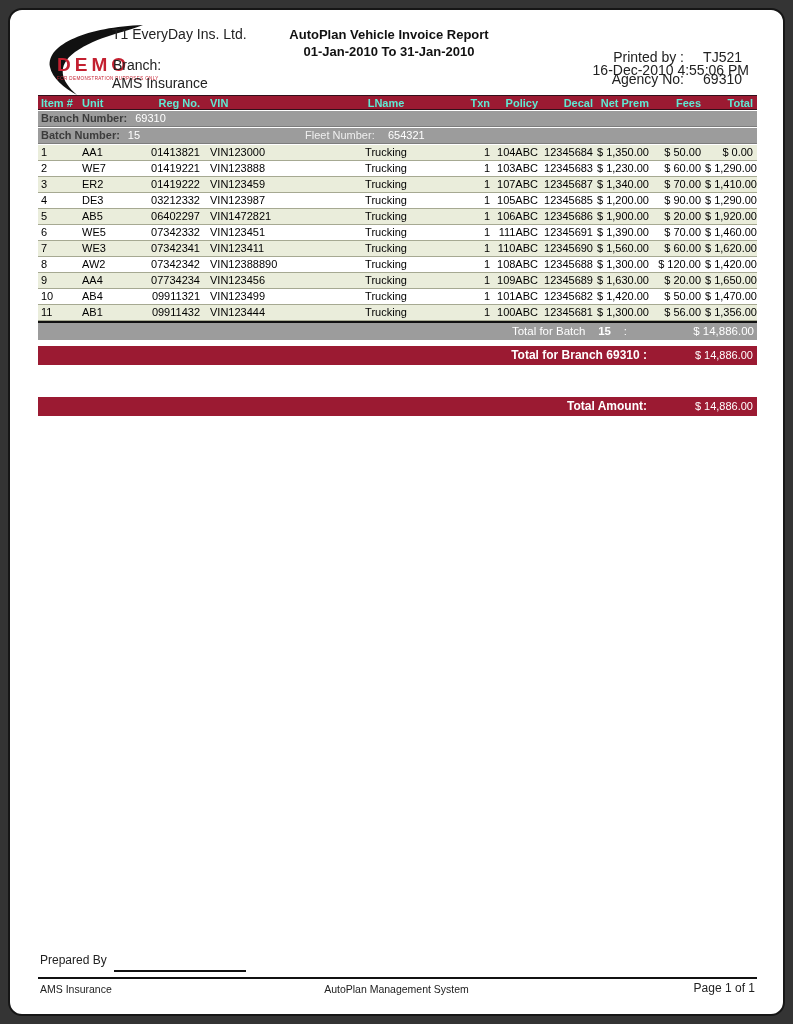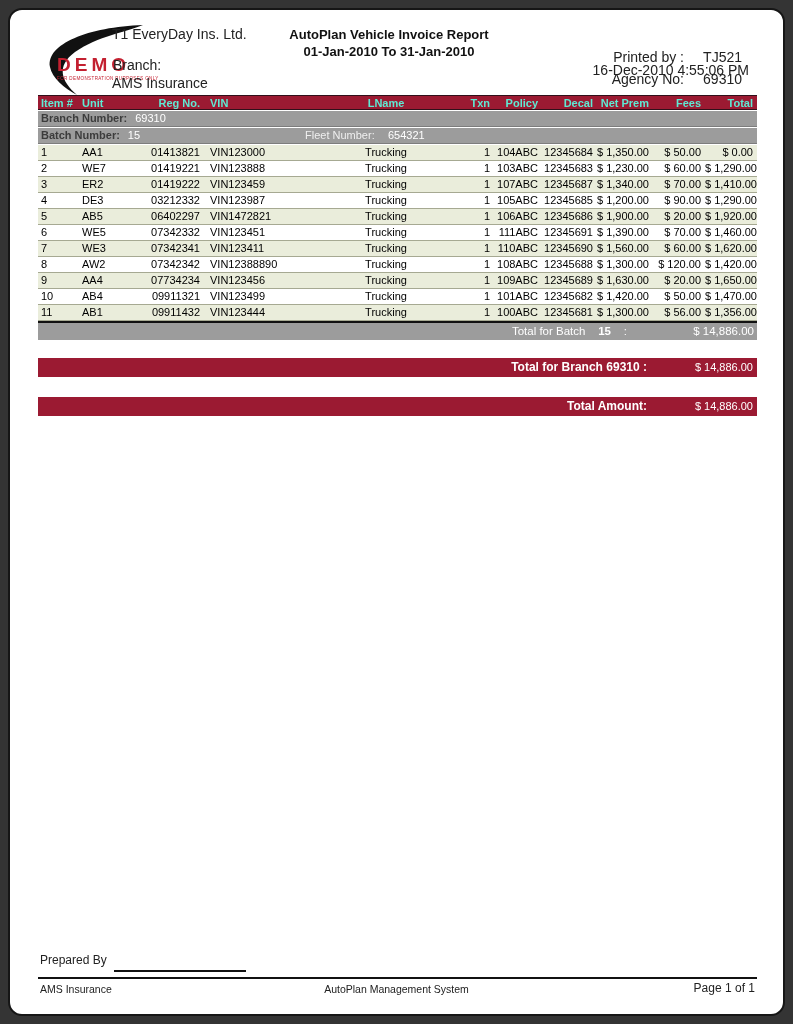--- a/index.html
+++ b/index.html
@@ -257,21 +257,21 @@
       </div>
 
     <div class="batch-total">
       <span class="cluster">
         <span>Total for Batch</span>&nbsp;&nbsp;&nbsp;&nbsp;<span class="bold">15</span>&nbsp;&nbsp;&nbsp;&nbsp;<span>:</span>
       </span>
       <span class="amount">$ 14,886.00</span>
     </div>
   </div>
 
-  <div class="abs maroon-band" style="top:358px;">
+  <div class="abs maroon-band" style="top:346px;">
     <span class="mlabel">Total for Branch 69310 :</span>
     <span class="mamount">$ 14,886.00</span>
   </div>
 
   <div class="abs maroon-band" style="top:378px;">
     <span class="mlabel">Total Amount:</span>
     <span class="mamount">$ 14,886.00</span>
   </div>
 
   <div class="abs prepared">Prepared By</div>

